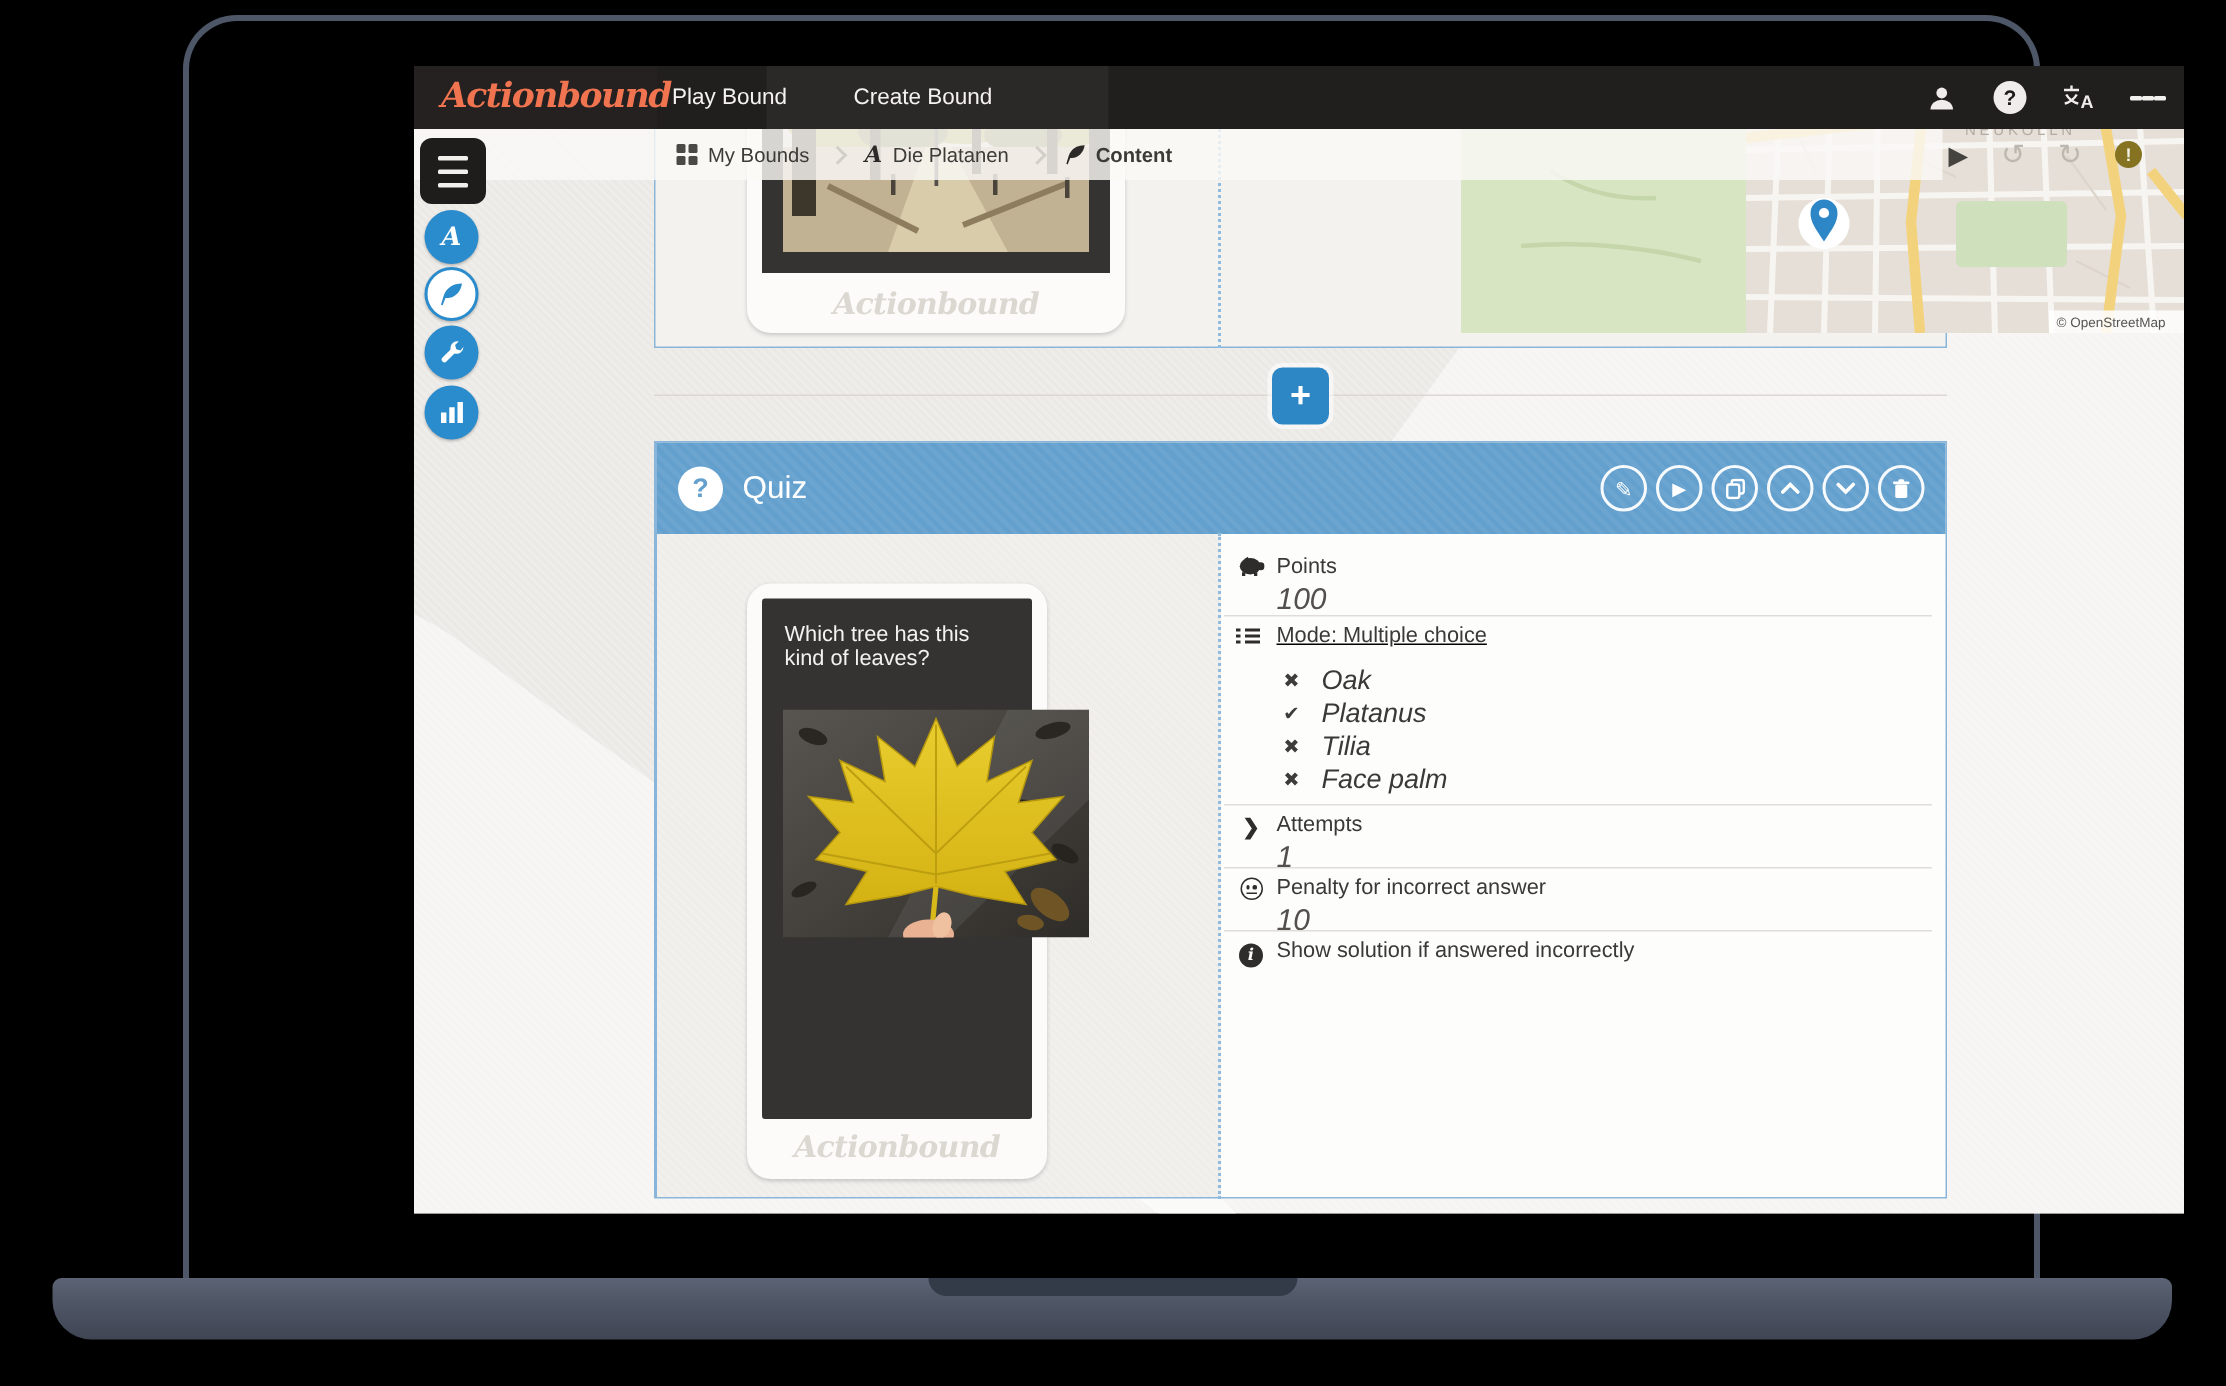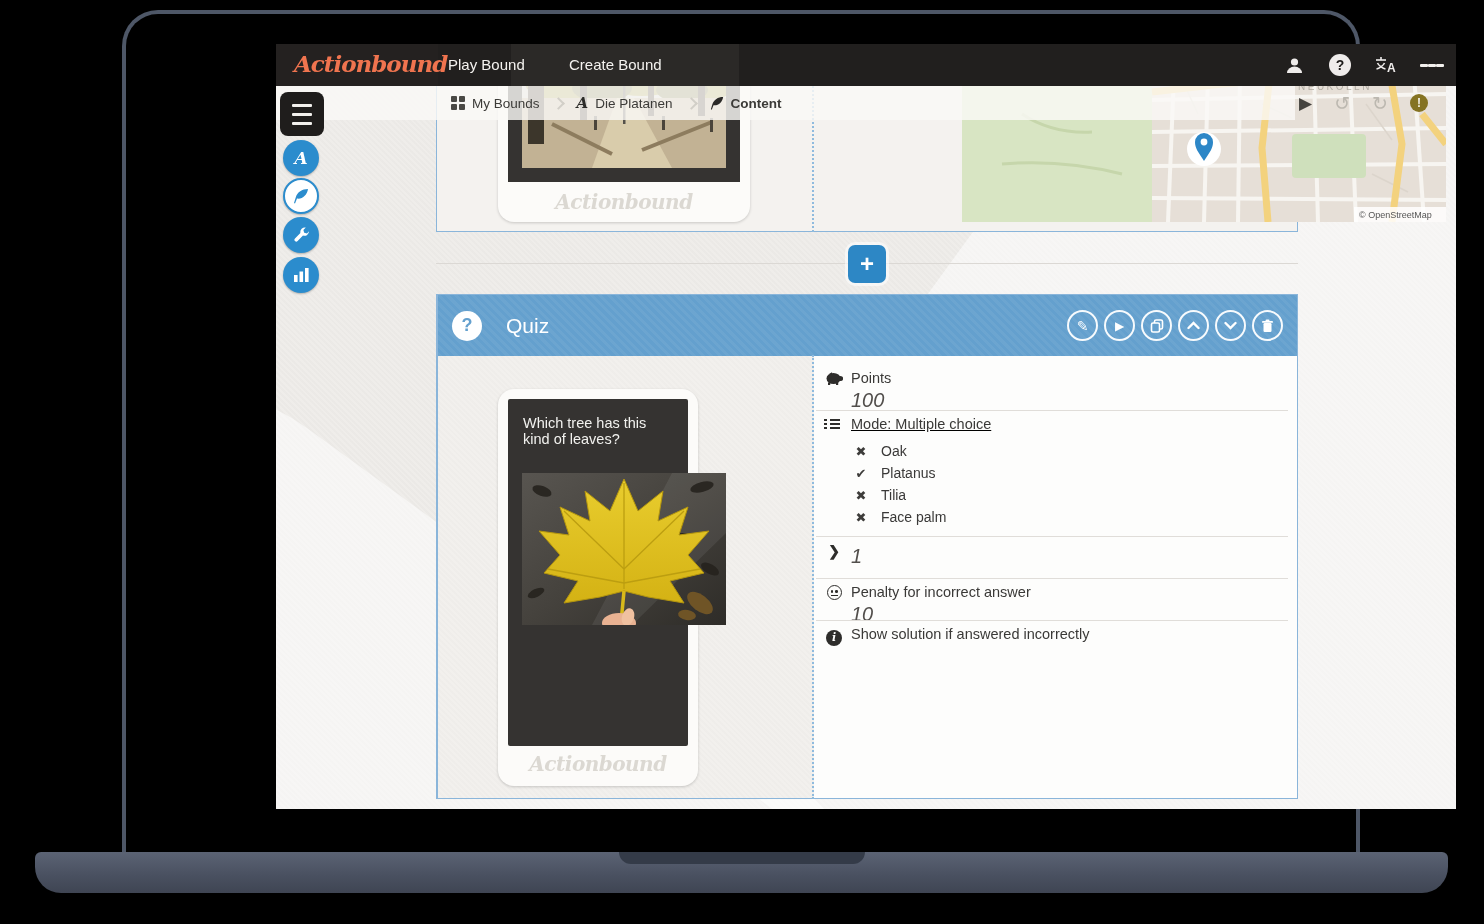--- a/index.html
+++ b/index.html
@@ -63,21 +63,21 @@
   .rail-btn { position:absolute; left:7px; width:36px; height:36px; border-radius:50%;
     background:#2b8ccd; color:#fff; display:flex; align-items:center; justify-content:center;
     z-index:70; cursor:pointer; box-shadow:0 1px 2px rgba(0,0,0,0.25); }
   .rail-btn.active { background:#fff; border:2px solid #2b8ccd; color:#2b8ccd; }
   .rail-btn svg { display:block; }
 
   
   .card1 { position:absolute; left:160px; top:-10px; width:862px; height:198px;
     background:#f4f2ef; border:1px solid #8ab5da; border-top:none; }
   .dash-div { position:absolute; width:0; border-left:2px dotted #8fbbde; z-index:8; }
-  .map-wrap { position:absolute; left:525px; top:40px; width:484px; height:148px; overflow:hidden; cursor:grab; }
+  .map-wrap { position:absolute; left:537px; top:40px; width:484px; height:148px; overflow:hidden; cursor:grab; }
 
   .phone { position:absolute; background:#fcfbf9; border-radius:16px; box-shadow:0 1px 3px rgba(0,0,0,0.18); z-index:9; }
   .phone .scr { position:absolute; left:10px; right:10px; top:10px; background:#353331; }
   .wm { position:absolute; left:0; right:0; text-align:center; font-family:"DejaVu Serif", serif;
     font-style:italic; font-weight:bold; font-size:20px; color:#dbd8d2; letter-spacing:-0.5px; }
   .phone1 { left:222px; top:-44px; width:252px; height:222px; }
   .phone1 .scr { top:0; height:182px; border-radius:0; }
   .photo1 { position:absolute; left:14px; top:58px; width:204px; height:110px; }
   .phone1 .wm { bottom:8px; }
 
@@ -87,42 +87,42 @@
     justify-content:center; z-index:12; cursor:pointer; box-shadow:0 0 0 3px rgba(255,255,255,0.55); }
 
   
   .card2 { position:absolute; left:160px; top:250px; width:862px; height:505px;
     background:#fdfdfc; border:1px solid #8ab5da; border-left-width:2px; }
   .q-head { position:absolute; left:0; top:0; width:100%; height:61px; background:#64a0ce;
     background-image:repeating-linear-gradient(45deg, rgba(255,255,255,0.05) 0 3px, transparent 3px 6px);
     display:flex; align-items:center; }
   .q-badge { width:30px; height:30px; border-radius:50%; background:#fff; color:#64a0ce;
     font-weight:bold; font-size:18px; display:flex; align-items:center; justify-content:center; margin-left:14px; }
-  .q-title { color:#fff; font-size:21px; margin-left:24px; }
+  .q-title { color:#fff; font-size:21px; margin-left:13px; }
   .q-actions { margin-left:auto; margin-right:14px; display:flex; gap:6px; }
   .q-btn { width:31px; height:31px; border-radius:50%; border:2px solid rgba(255,255,255,0.95);
     color:#fff; display:flex; align-items:center; justify-content:center; cursor:pointer; font-size:14px; }
   .q-left { position:absolute; left:0; top:61px; width:376px; bottom:0; background:#f2f0ed;
     background-image:repeating-linear-gradient(45deg, rgba(0,0,0,0.012) 0 2px, transparent 2px 4px); }
 
   .phone2 { left:222px; top:345px; width:200px; height:397px; }
   .phone2 .scr { height:347px; border-radius:2px; }
   .q-question { position:absolute; left:15px; top:16px; right:12px; color:#f2f2ef; font-size:14.5px; }
   .leaf-img { position:absolute; left:14px; top:74px; width:204px; height:152px; }
   .phone2 .wm { bottom:10px; }
 
   
   .d-ico { position:absolute; left:0; top:1px; width:20px; text-align:center; color:#2e2d2b; }
   .d-row { position:absolute; left:548px; width:464px; padding-left:27px; }
   .d-label { font-size:14.5px; color:#3a3937; }
   .d-val { font-size:20px; font-style:italic; color:#524f4c; margin-top:3px; }
   .d-hr { position:absolute; left:540px; width:472px; height:1px; background:#e0ddd9; }
   .opt-row { position:absolute; left:578px; display:flex; align-items:center; gap:13px; }
   .opt-glyph { font-size:13px; color:#3d3c3a; width:14px; text-align:center; }
-  .opt-label { font-size:14px; color:#3a3938; }
+  .opt-label { font-size:18px; font-style:italic; color:#3a3938; }
   .chev-r { font-weight:bold; font-size:14px; }
   .face-ico { display:inline-block; width:15px; height:15px; border:1.5px solid #2e2d2b; border-radius:50%; position:relative; }
   .face-ico i { position:absolute; width:2.5px; height:2.5px; background:#2e2d2b; border-radius:50%; top:4px; }
   .face-ico i.l{left:3px;} .face-ico i.r{right:3px;}
   .face-ico u { position:absolute; left:3px; right:3px; bottom:3px; height:1.5px; background:#2e2d2b; }
   .info-ico { display:inline-block; width:16px; height:16px; border-radius:50%; background:#2e2d2b; color:#fdfdfc;
     font-family:"DejaVu Serif", serif; font-weight:bold; font-style:italic; font-size:11px; line-height:16px; text-align:center; }
   .list-ico { display:inline-block; width:16px; }
   .list-ico b { display:block; height:2.5px; margin:1.5px 0; background:#2e2d2b; border-radius:1px; position:relative; }
   .list-ico b::before { content:""; position:absolute; left:-0px; top:0; width:3px; height:2.5px; background:#2e2d2b; }
@@ -347,20 +347,21 @@
         <span class="opt-label">Tilia</span>
       </div>
       <div class="opt-row" style="top:465px;">
         <span class="opt-glyph">✖</span>
         <span class="opt-label">Face palm</span>
       </div>
       <div class="d-hr" style="top:492px;"></div>
 
       <div class="d-row" style="top:498px;">
         <span class="d-ico chev-r">❯</span>
+        <div class="d-label">Attempts</div>
         <div class="d-val">1</div>
       </div>
       <div class="d-hr" style="top:534px;"></div>
 
       <div class="d-row" style="top:540px;">
         <span class="d-ico">
           <span class="face-ico"><i class="l"></i><i class="r"></i><u></u></span>
         </span>
         <div class="d-label">Penalty for incorrect answer</div>
         <div class="d-val">10</div>

